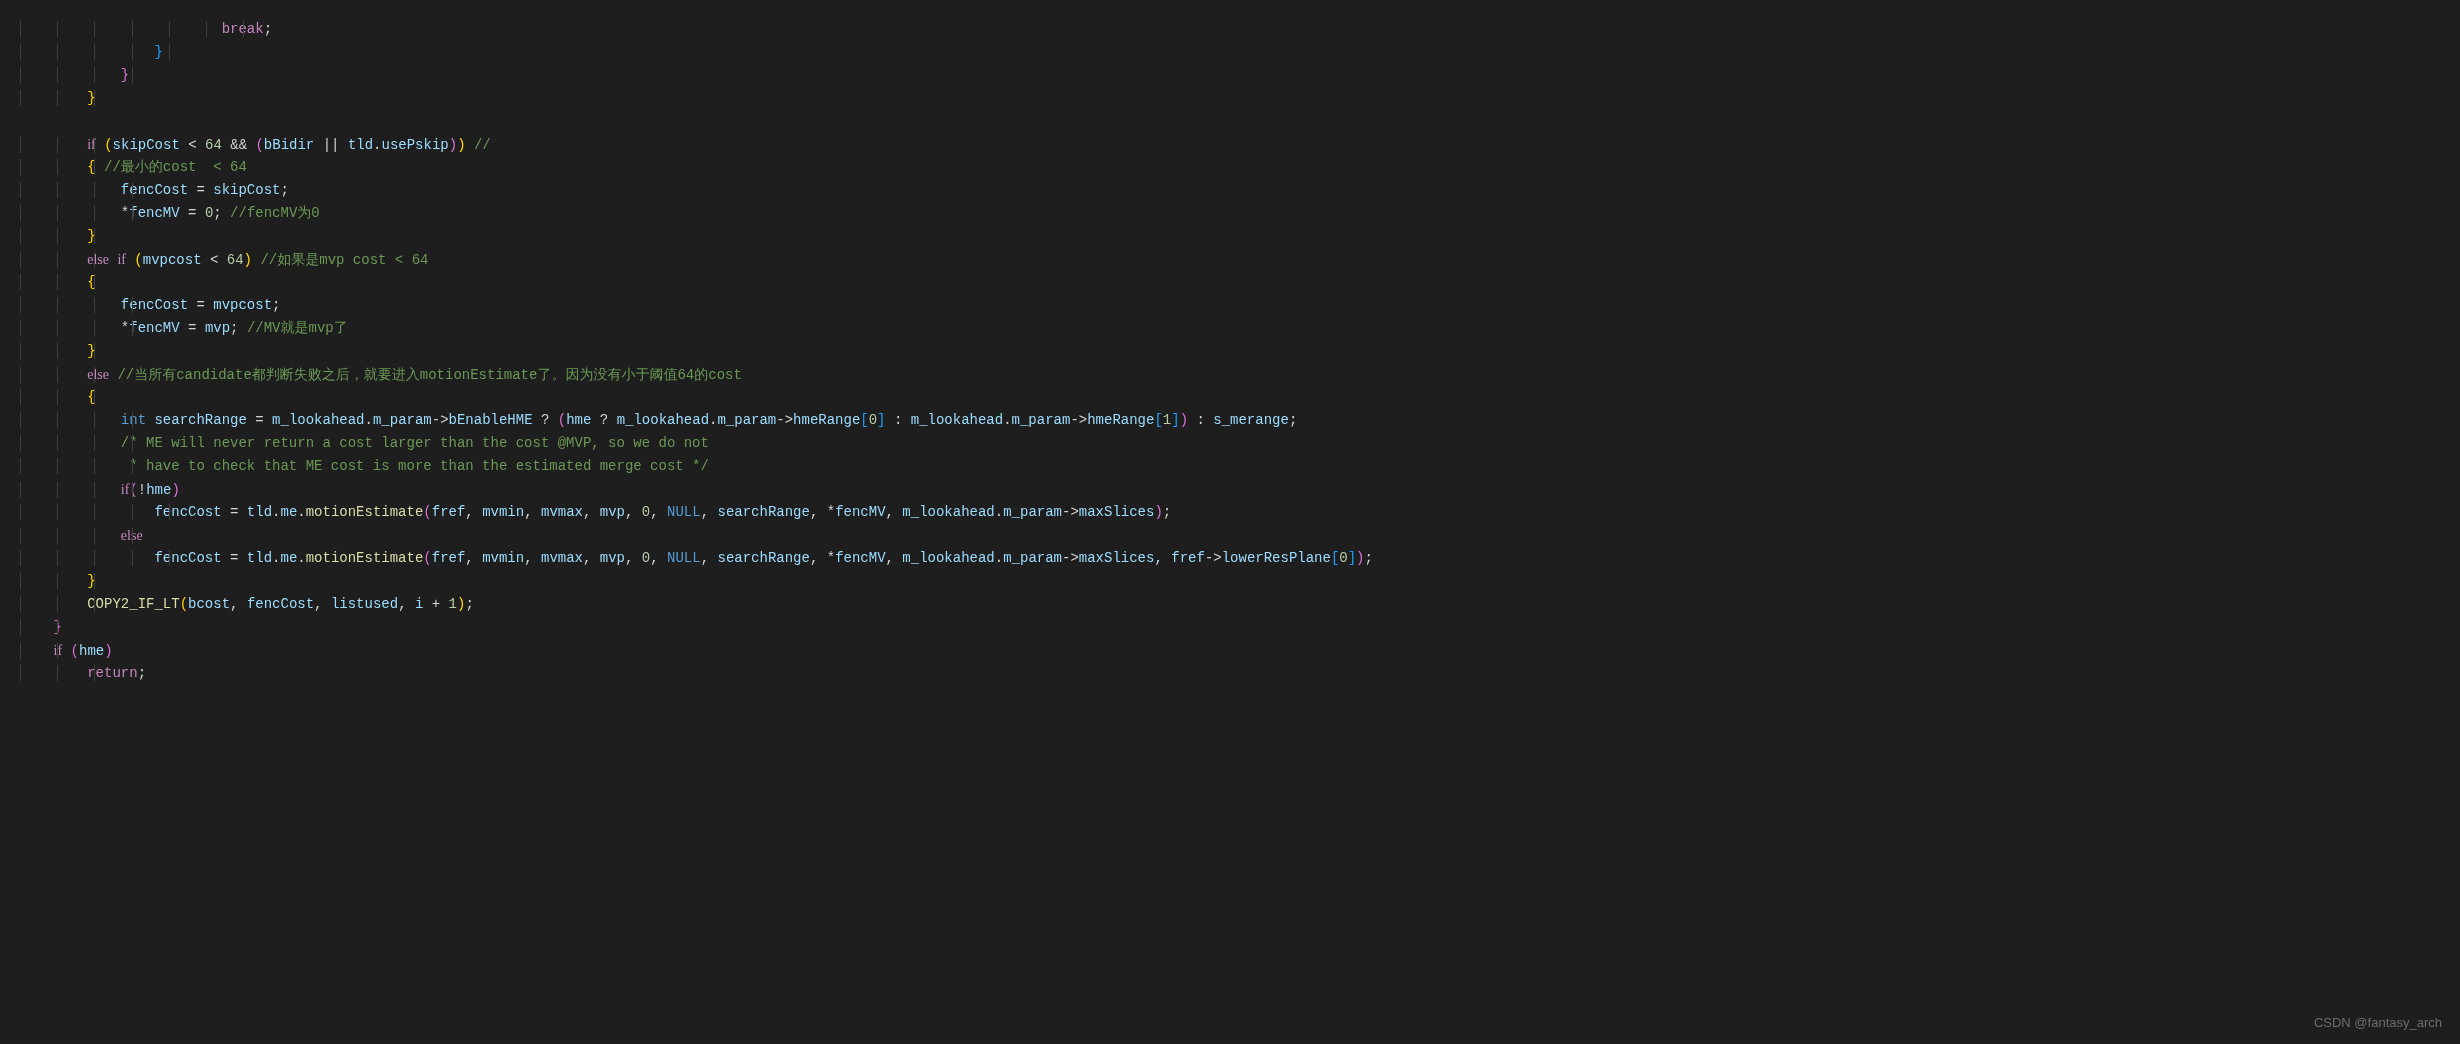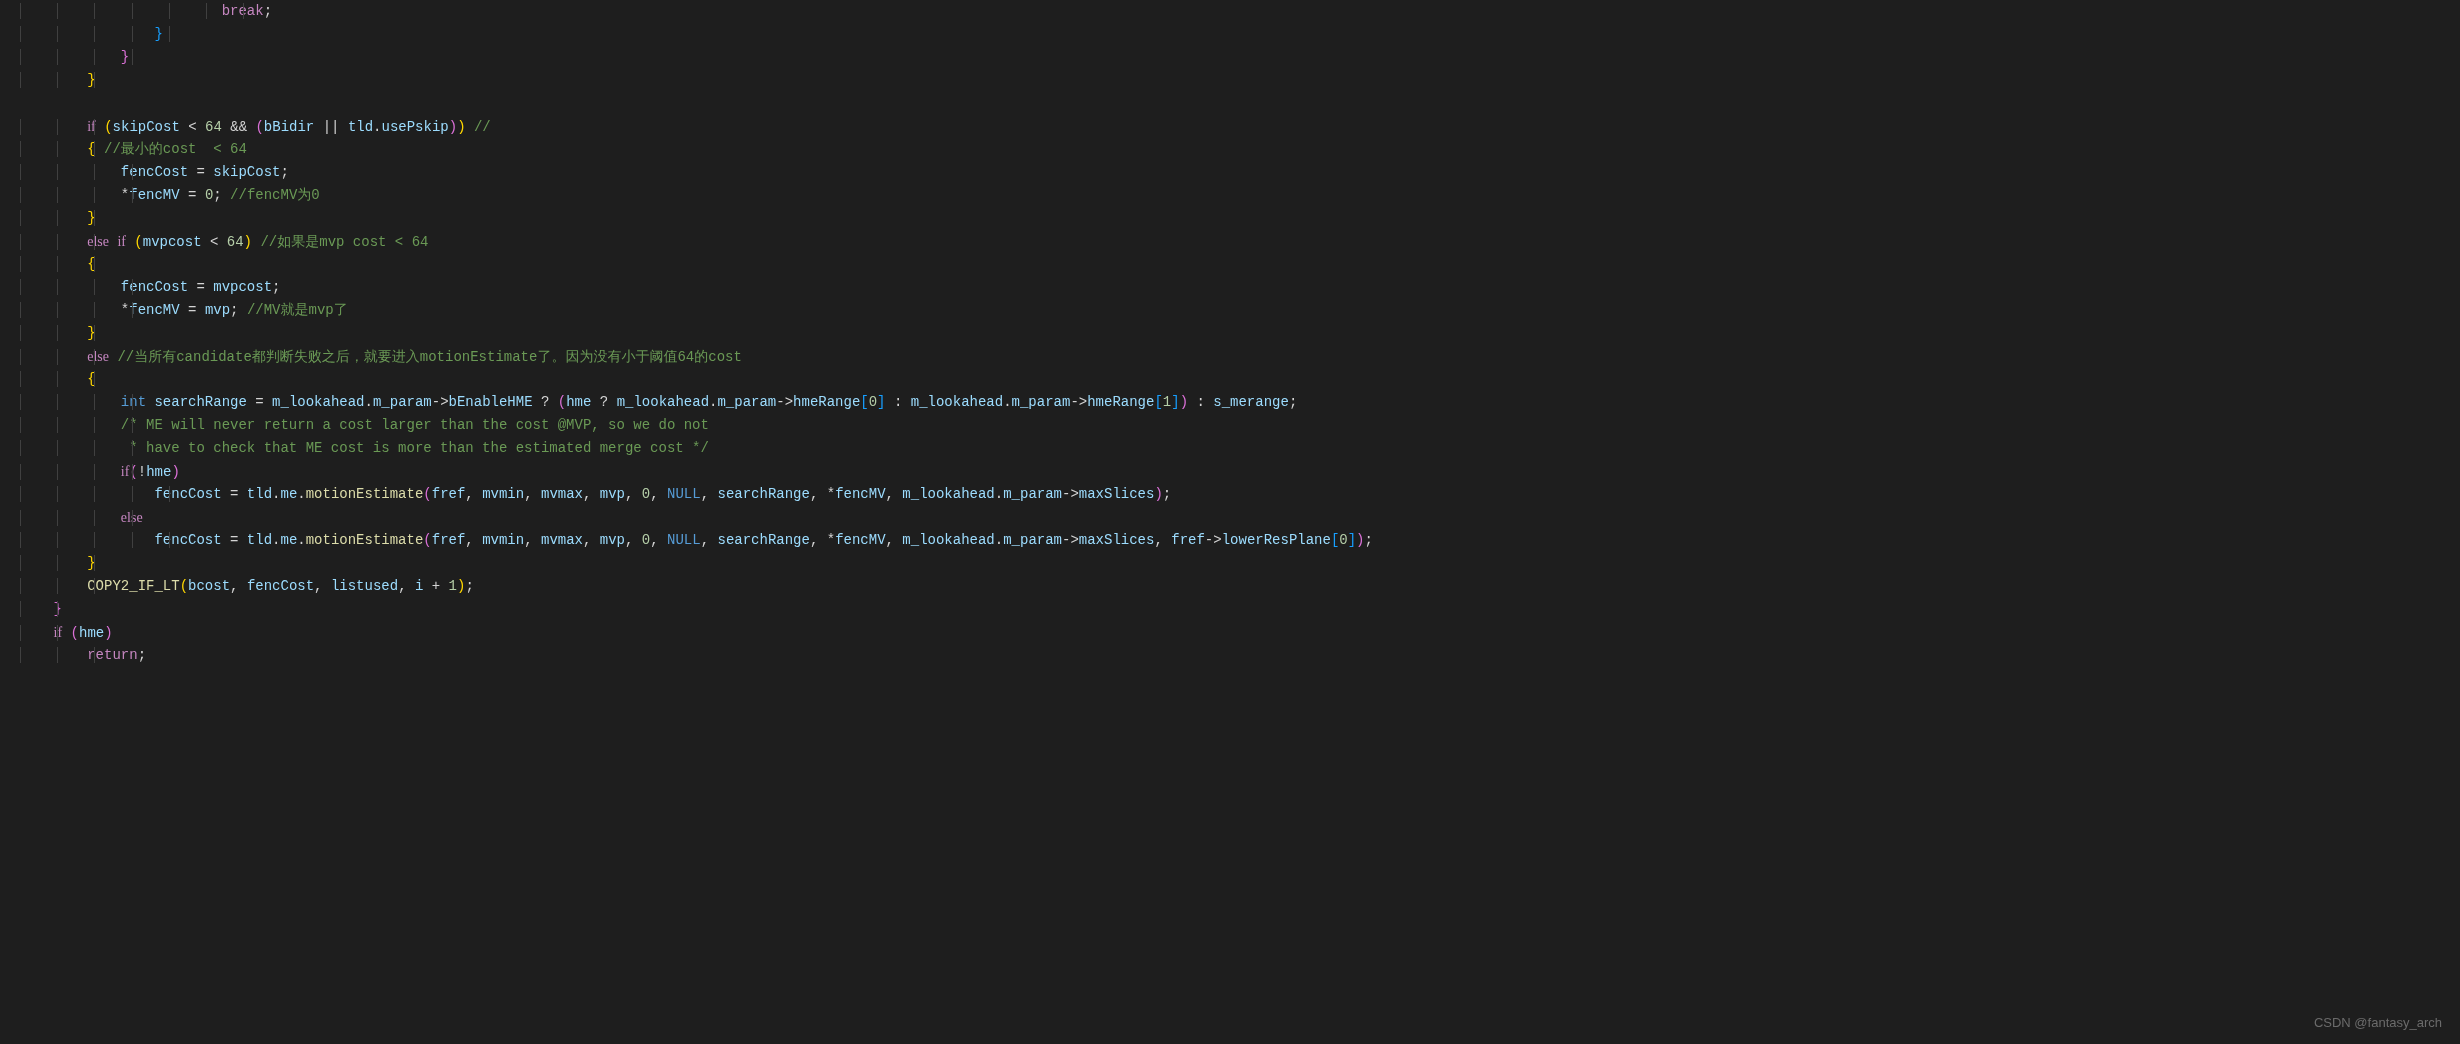--- a/index.html
+++ b/index.html
@@ -18,21 +18,21 @@
   position: absolute;
   left: 0; top: 0; bottom: 0;
   width: 20px;
   background: #1e1e1e;
   border-right: 0px solid #333;
 }
 .code-area {
   position: absolute;
   left: 20px; top: 0; right: 0; bottom: 0;
   white-space: pre;
-  padding-top: 0;
+  padding-top: 18px;
 }
 .line { height: 23px; }
 .indent { white-space: pre; }
 .kw   { color: #c586c0; font-family: Liberation Serif, serif; }  
 .ctrl { color: #c586c0; }  
 .br1  { color: #ffd700; }  
 .br2  { color: #da70d6; }  
 .br3  { color: #179fff; }  
 .num  { color: #b5cea8; }
 .cmt  { color: #6a9955; }

